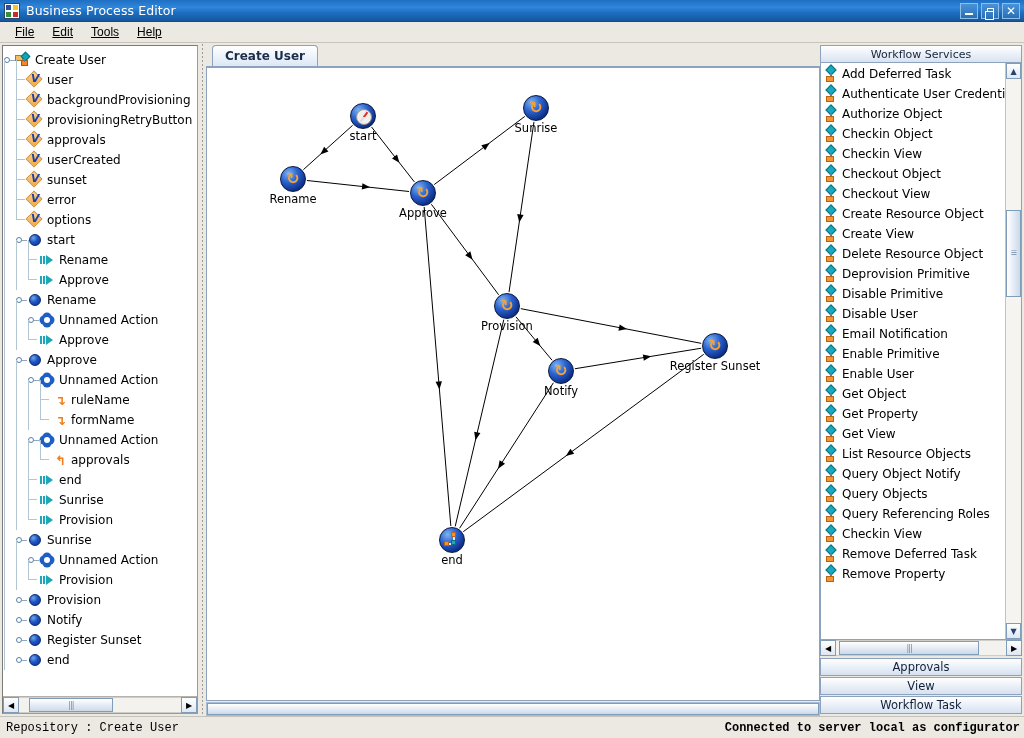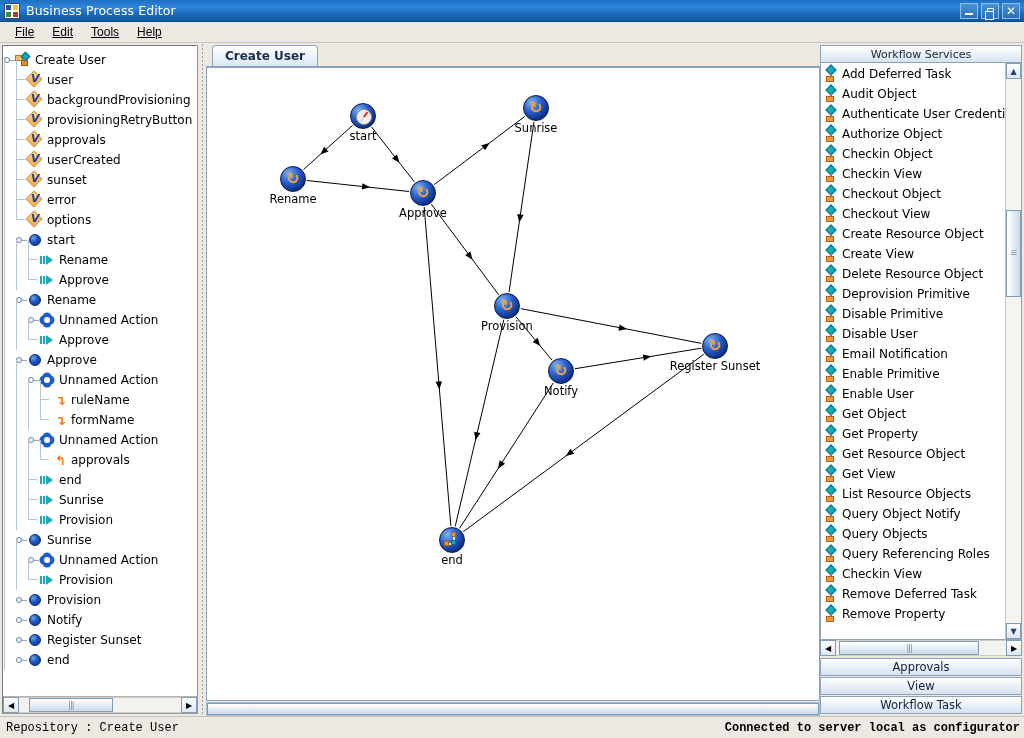--- a/index.html
+++ b/index.html
@@ -907,28 +907,20 @@
                 <i class="sq"></i>
               </span>
               <span class="svc-label">Add Deferred Task</span>
             </div>
             <div class="svc-row">
               <span class="svc-icon">
                 <i class="dia"></i>
                 <i class="stk"></i>
                 <i class="sq"></i>
               </span>
-              <span class="svc-label">Audit Object</span>
-            </div>
-            <div class="svc-row">
-              <span class="svc-icon">
-                <i class="dia"></i>
-                <i class="stk"></i>
-                <i class="sq"></i>
-              </span>
               <span class="svc-label">Authenticate User Credential</span>
             </div>
             <div class="svc-row">
               <span class="svc-icon">
                 <i class="dia"></i>
                 <i class="stk"></i>
                 <i class="sq"></i>
               </span>
               <span class="svc-label">Authorize Object</span>
             </div>
@@ -1044,28 +1036,20 @@
               </span>
               <span class="svc-label">Get Object</span>
             </div>
             <div class="svc-row">
               <span class="svc-icon">
                 <i class="dia"></i>
                 <i class="stk"></i>
                 <i class="sq"></i>
               </span>
               <span class="svc-label">Get Property</span>
-            </div>
-            <div class="svc-row">
-              <span class="svc-icon">
-                <i class="dia"></i>
-                <i class="stk"></i>
-                <i class="sq"></i>
-              </span>
-              <span class="svc-label">Get Resource Object</span>
             </div>
             <div class="svc-row">
               <span class="svc-icon">
                 <i class="dia"></i>
                 <i class="stk"></i>
                 <i class="sq"></i>
               </span>
               <span class="svc-label">Get View</span>
             </div>
             <div class="svc-row">

